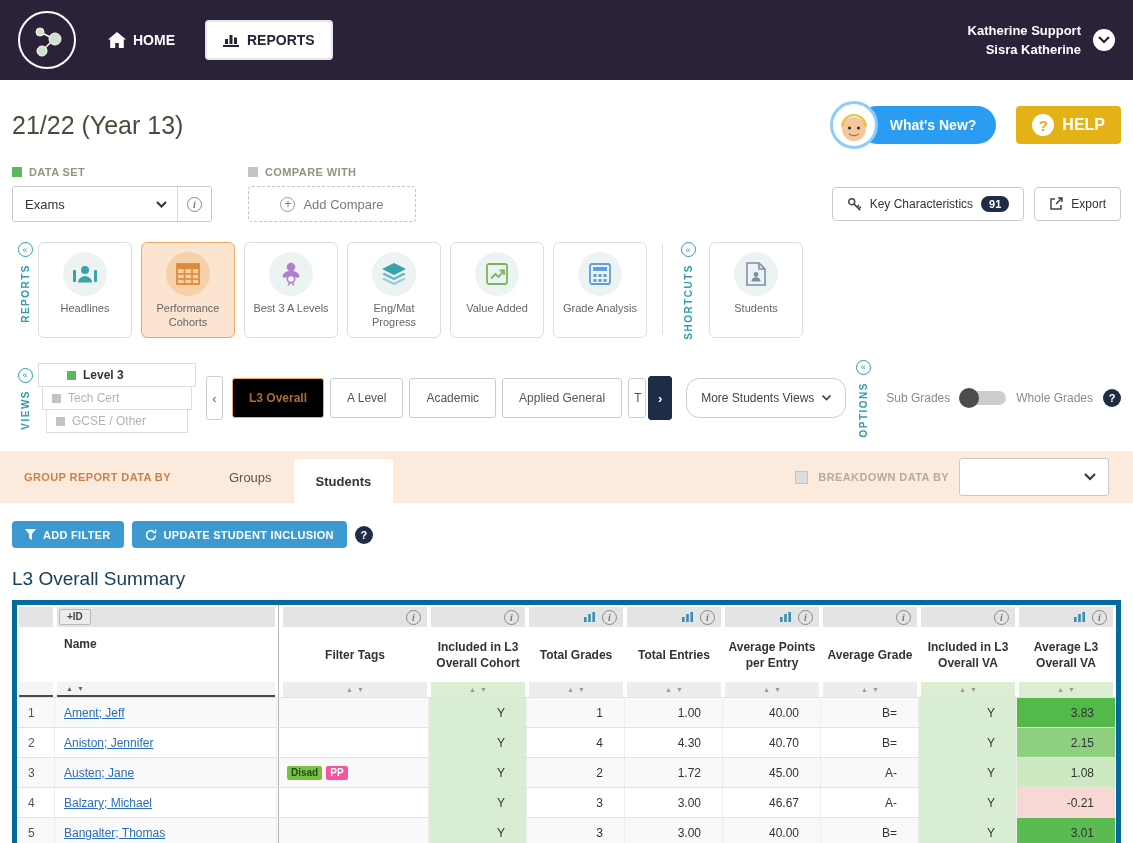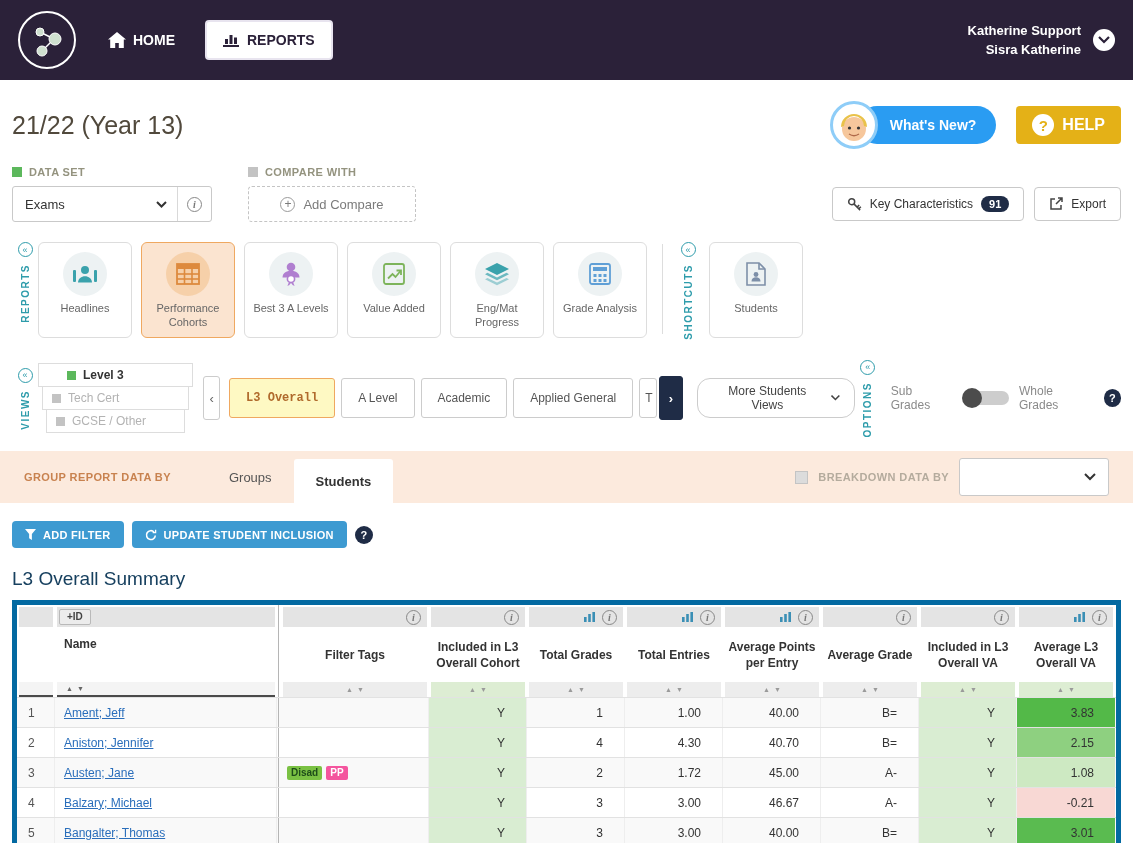--- a/index.html
+++ b/index.html
@@ -91,21 +91,21 @@
   .level .sq{width:9px;height:9px;}
   .level.active{font-weight:bold;color:#333;position:relative;z-index:2;padding-left:28px;}
   .level.in1{margin:-1px 4px 0 4px;color:#b3b3b3;}
   .level.in2{margin:-1px 8px 0 8px;color:#b3b3b3;}
   .nav-arrow{height:44px;border:1px solid #ccc;border-radius:3px;background:#fff;color:#666;
         font-size:13px;display:flex;align-items:center;justify-content:center;}
   .nav-arrow.left{width:17px;margin-right:9px;}
   .nav-arrow.right{width:24px;background:#1f2c46;color:#fff;border-color:#1f2c46;font-weight:bold;}
   .view-tab{height:40px;padding:0 16px;border:1px solid #ccc;border-radius:3px;background:#fff;
         font-size:12px;color:#555;display:flex;align-items:center;margin-right:6px;white-space:nowrap;}
-  .view-tab.selected{background:#fef9c3;border-color:#efa860;color:#b06a2c;font-weight:bold;font-family:Liberation Mono, monospace;}
+  .view-tab.selected{background:#000000;border-color:#efa860;color:#b06a2c;font-weight:bold;}
   .view-tab.partial{width:18px;padding:0 5px;overflow:hidden;margin-right:2px;}
   .more-views{height:40px;margin-left:14px;padding:0 14px;border:1px solid #ccc;border-radius:13px;
         background:#fff;font-size:12px;color:#444;display:flex;align-items:center;gap:8px;}
   .options-cluster{margin-left:auto;display:flex;align-items:center;gap:10px;}
   .opt-text{font-size:12px;color:#8a8a8a;}
   .toggle{width:46px;height:14px;background:#cdcdcd;border-radius:7px;position:relative;
         cursor:pointer;flex-shrink:0;}
   .toggle-knob{position:absolute;left:-1px;top:-3px;width:20px;height:20px;border-radius:50%;
         background:#4c4c4c;}
   .dark-q{width:18px;height:18px;border-radius:50%;background:#1f2c46;color:#fff;font-size:11px;
@@ -323,38 +323,38 @@
           <path d="M2.5 15.5c0-4.5 3.8-6.8 8.5-6.8s8.5 2.3 8.5 6.8z"></path>
           <circle cx="11" cy="17" r="3.6" fill="#fff" stroke="#b07fd0" stroke-width="1.6"></circle>
           <path d="M8.8 20.5L7.4 24l2-1 1.2-2zM13.2 20.5l1.4 3.5-2-1-1.2-2z"></path>
         </svg>
     </span>
     <span class="card-label">Best 3 A Levels</span>
   </div>
 
   <div class="card">
     <span class="icon-circle">
+      <svg width="24" height="23" viewBox="0 0 24 23" fill="#3aa2ac">
+          <path d="M12 0L24 6 12 12 0 6z"></path>
+          <path d="M12 14.5L2.5 9.8 0 11.2l12 6 12-6-2.5-1.4z" opacity=".72"></path>
+          <path d="M12 19.6L2.5 14.9 0 16.3l12 6 12-6-2.5-1.4z" opacity=".45"></path>
+        </svg>
+    </span>
+    <span class="card-label">Eng/Mat Progress</span>
+  </div>
+
+  <div class="card">
+    <span class="icon-circle">
       <svg width="22" height="22" viewBox="0 0 22 22" fill="none" stroke="#7db45b" stroke-width="1.8">
           <rect x="1" y="1" width="20" height="20" rx="2"></rect>
           <path d="M5 15.5l4.5-4.5 3 3L17.5 8"></path>
           <path d="M13.5 7.5H18V12"></path>
         </svg>
     </span>
     <span class="card-label">Value Added</span>
-  </div>
-
-  <div class="card">
-    <span class="icon-circle">
-      <svg width="24" height="23" viewBox="0 0 24 23" fill="#3aa2ac">
-          <path d="M12 0L24 6 12 12 0 6z"></path>
-          <path d="M12 14.5L2.5 9.8 0 11.2l12 6 12-6-2.5-1.4z" opacity=".72"></path>
-          <path d="M12 19.6L2.5 14.9 0 16.3l12 6 12-6-2.5-1.4z" opacity=".45"></path>
-        </svg>
-    </span>
-    <span class="card-label">Eng/Mat Progress</span>
   </div>
 
   <div class="card">
     <span class="icon-circle">
       <svg width="22" height="22" viewBox="0 0 22 22">
           <rect x="1" y="1" width="20" height="20" rx="2" fill="none" stroke="#5f9fd6" stroke-width="1.8"></rect>
           <rect x="4" y="4" width="14" height="4" fill="#5f9fd6"></rect>
           <g fill="#5f9fd6">
             <rect x="4.5" y="11" width="3" height="3"></rect>
             <rect x="9.5" y="11" width="3" height="3"></rect>

